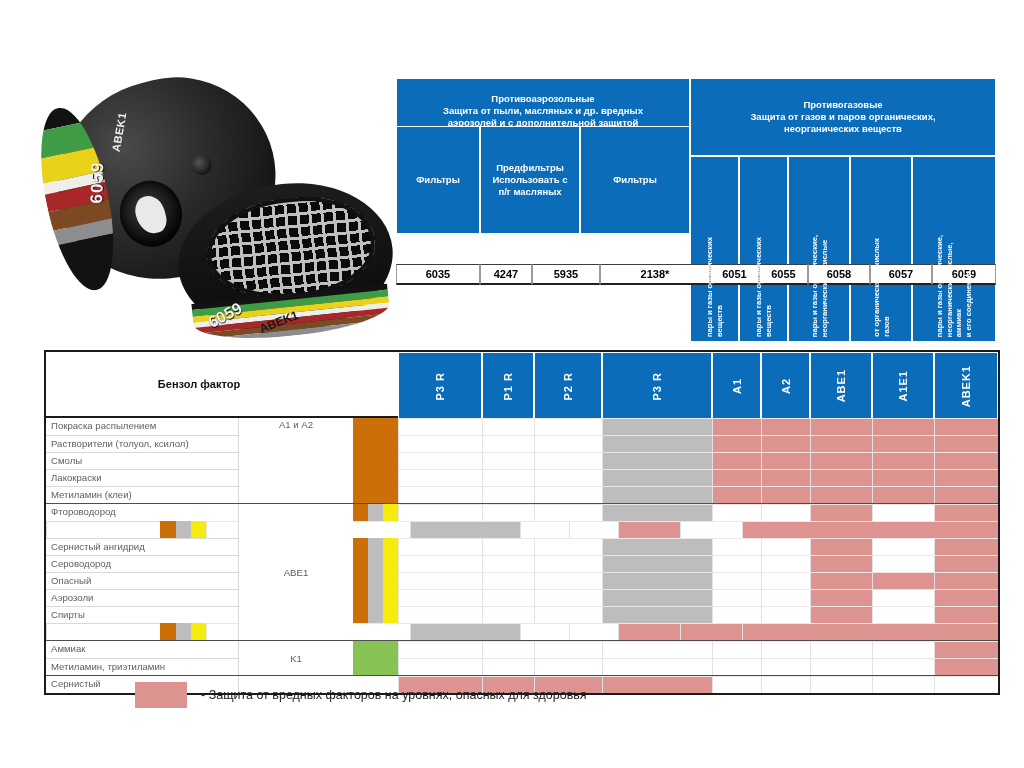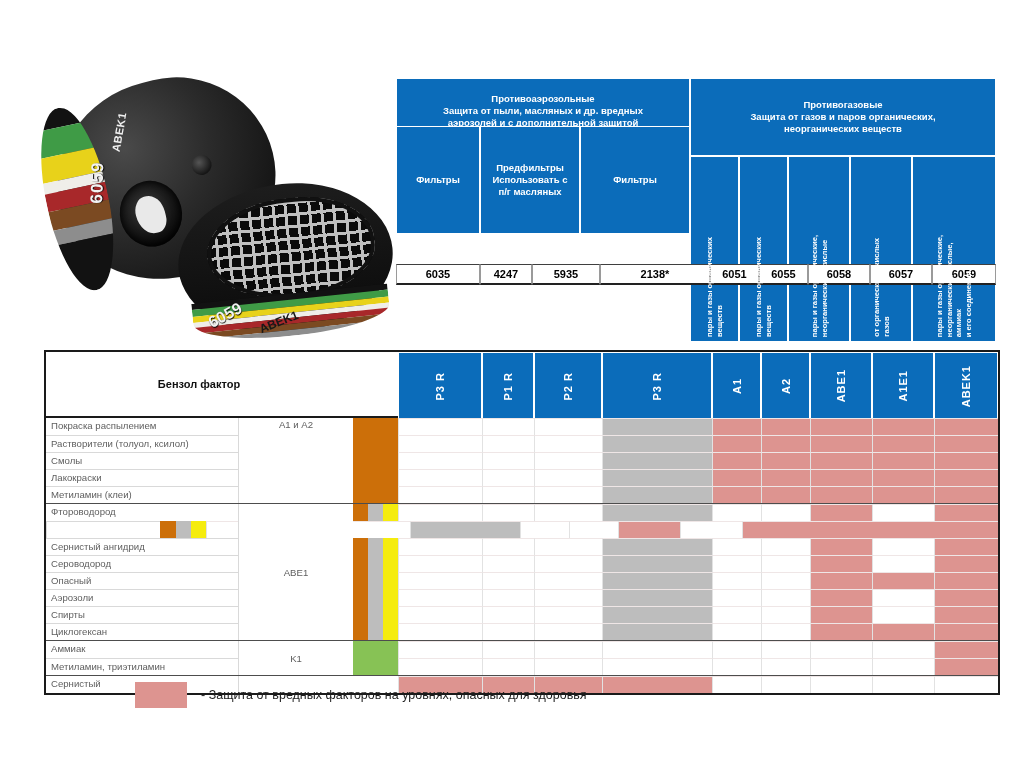--- a/index.html
+++ b/index.html
@@ -508,21 +508,20 @@
               <div class="cell" style="width: 68px;"></div>
               <div class="cell fill-grey" style="width: 110px;"></div>
               <div class="cell" style="width: 49px;"></div>
               <div class="cell" style="width: 49px;"></div>
               <div class="cell fill-pink" style="width: 62px;"></div>
               <div class="cell" style="width: 62px;"></div>
               <div class="cell fill-pink" style="flex: 1 1 0%;"></div>
             </div>
           </div>
           <div class="row">
-            <div class="c-name">Циклогексан</div>
             <div class="c-cls"></div>
             <div class="c-strip">
               <i style="width: 16px; background: rgb(204, 111, 9);"></i>
               <i style="width: 15px; background: rgb(189, 189, 189);"></i>
               <i style="width: 15px; background: rgb(245, 236, 14);"></i>
             </div>
             <div class="cells">
               <div class="cell" style="width: 84px;"></div>
               <div class="cell" style="width: 52px;"></div>
               <div class="cell" style="width: 68px;"></div>

